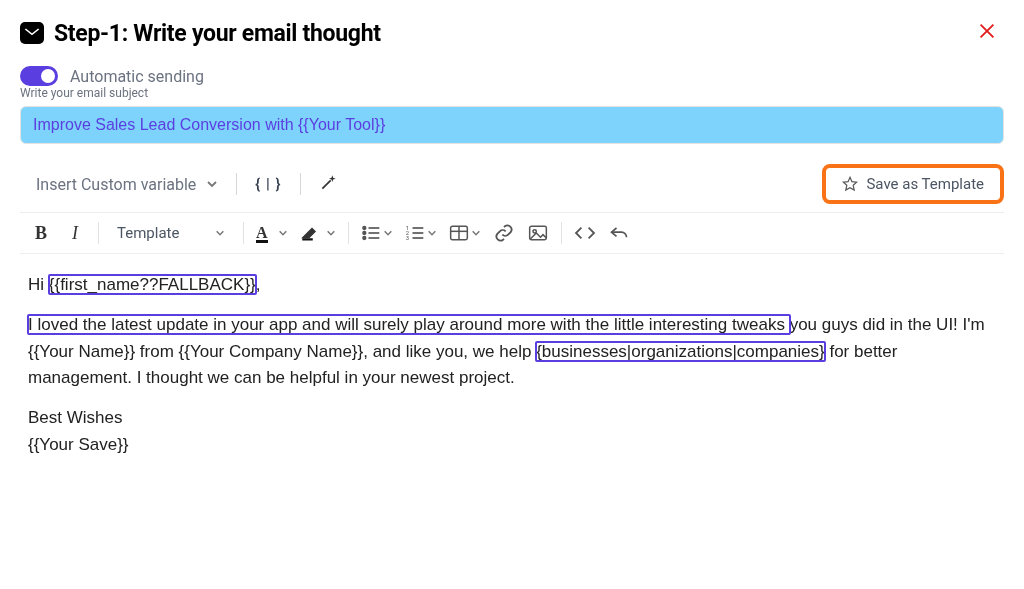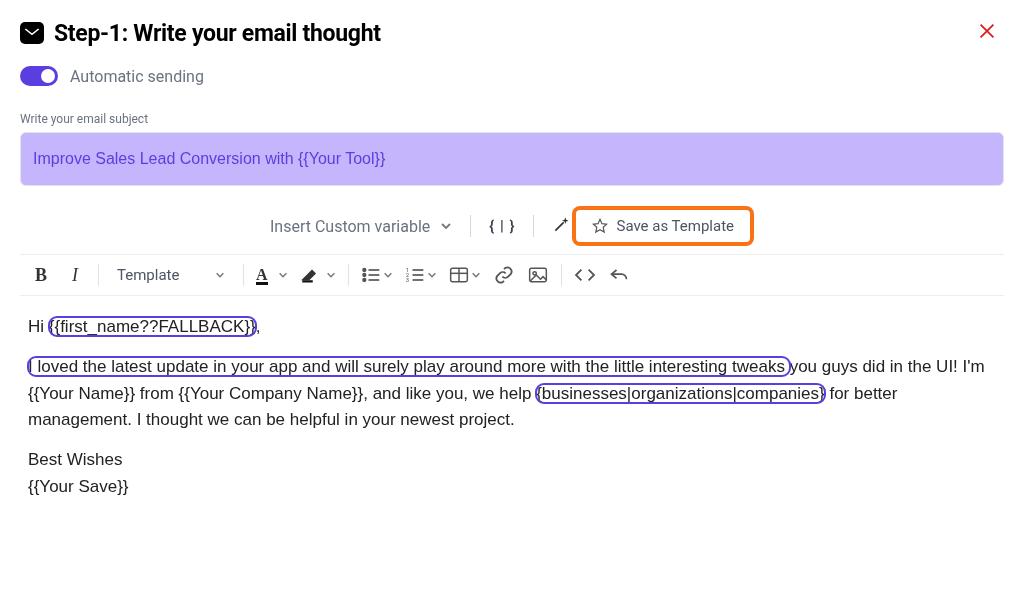--- a/index.html
+++ b/index.html
@@ -42,21 +42,20 @@
       cursor: pointer;
       color: #e11d1d;
       font-size: 26px;
       font-weight: 300;
       padding: 0 6px;
     }
     .toggle-row {
       display: flex;
       align-items: center;
       gap: 12px;
-      margin-bottom: 26px;
     }
     .toggle {
       width: 38px;
       height: 20px;
       background: #5b3ee0;
       border-radius: 10px;
       position: relative;
       cursor: pointer;
     }
     .toggle::after {
@@ -77,30 +76,31 @@
       font-size: 12px;
       color: #6b7280;
       margin-bottom: 6px;
     }
     .subject-input {
       width: 100%;
       font-size: 16px;
       color: #5b3ee0;
       border: 1px solid #e3e3e3;
       border-radius: 6px;
-      padding: 17px 12px;
-      background: #c4b5fd;
+      padding: 9px 12px;
+      background: #7dd3fc;
       outline: none;
     }
     .toolbar-row {
       display: flex;
       align-items: center;
-      justify-content: center;
+      justify-content: space-between;
       margin-top: 18px;
       padding: 2px 0px 8px;
+      margin-left: 16px;
     }
     .toolbar-left {
       display: flex;
       align-items: center;
       gap: 18px;
     }
     .insert-var {
       display: flex;
       align-items: center;
       gap: 10px;
@@ -200,21 +200,21 @@
       padding: 18px 8px 10px;
       font-size: 17px;
       line-height: 1.55;
       color: #222;
       font-family: Arial, Helvetica, sans-serif;
     }
     .editor-body p { margin-bottom: 14px; }
     .hl {
       outline: 2px solid #5b3ee0;
       outline-offset: -1px;
-      border-radius: 8px;
+      border-radius: 1px;
     }
   </style>
 </head>
 <body>
 
 
 
 <div class="header-row">
   <div class="header-left">
     <div class="envelope-icon">

